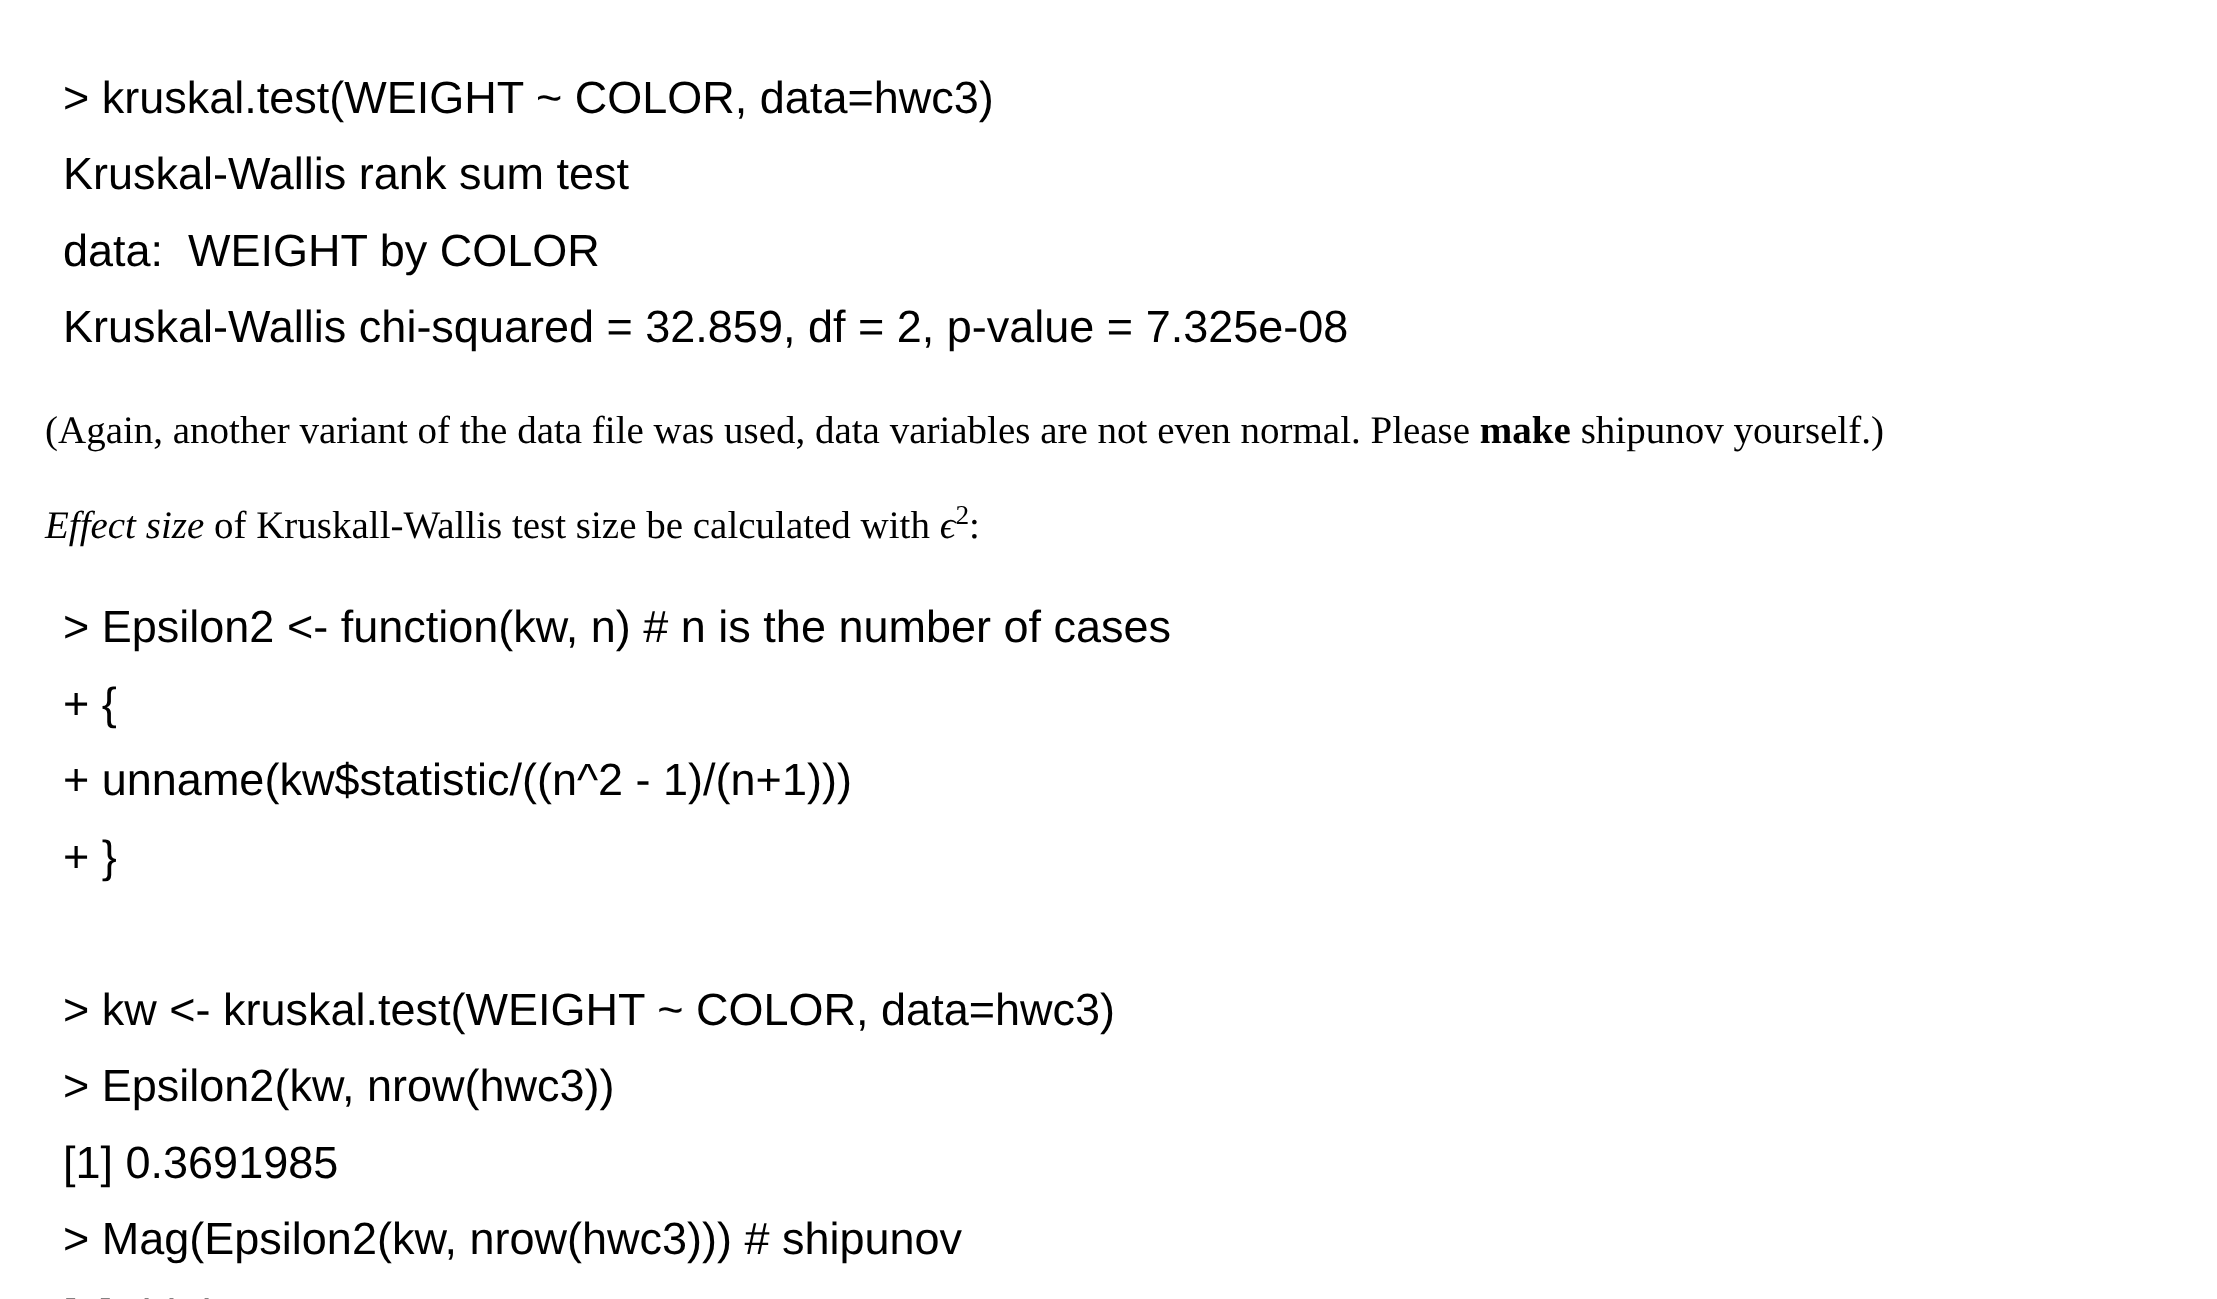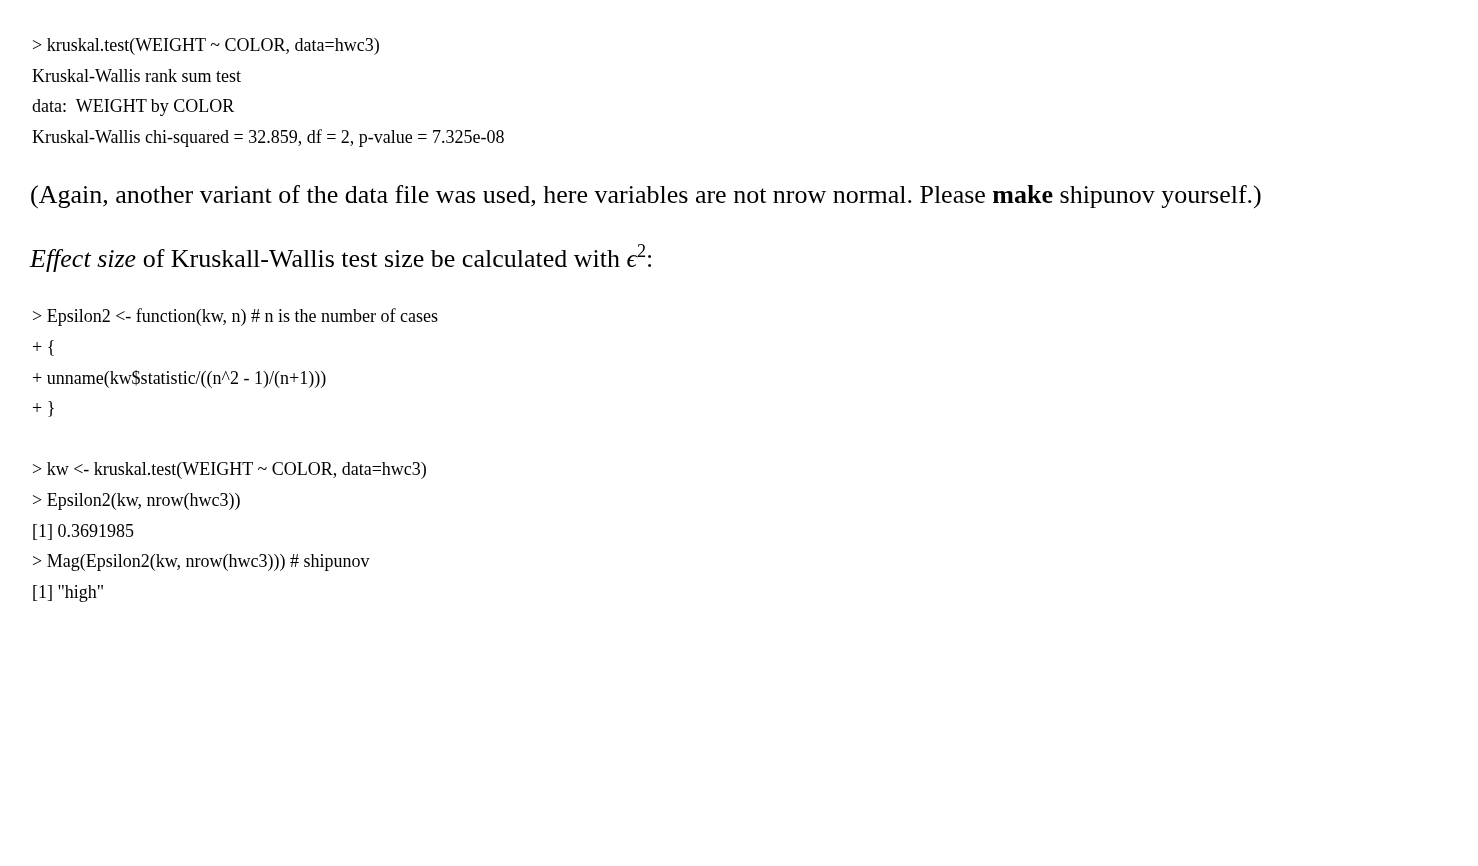--- a/index.html
+++ b/index.html
@@ -10,25 +10,25 @@
   }
   body {
     font-family: Georgia, "Times New Roman", serif;
     font-size: 26px;
     line-height: 1.45;
     padding: 28px 30px 28px 30px;
     width: 1478px;
     box-sizing: border-box;
   }
   .code {
-    font-family: Liberation Serif, serif;
-    font-size: 18px;
+    font-family: Liberation Sans, sans-serif;
+    font-size: 30px;
     line-height: 1.7;
     white-space: pre;
-    margin: 2px;
+    margin: 12px;
   }
   .para {
     margin: 24px 0 24px 0;
   }
   .italic {
     font-style: italic;
   }
   .bold {
     font-weight: bold;
   }
@@ -44,21 +44,21 @@
 </style>
 </head>
 <body>
 
 <pre class="code"><span>&gt; kruskal.test(WEIGHT ~ COLOR, data=hwc3)</span>
 <span>Kruskal-Wallis rank sum test</span>
 <span>data:  WEIGHT by COLOR</span>
 <span>Kruskal-Wallis chi-squared = 32.859, df = 2, p-value = 7.325e-08</span></pre>
 
 <p class="para">
-  <span>(Again, another variant of the data file was used, here variables are not nrow normal. Please </span><span class="bold">make</span><span> shipunov yourself.)</span>
+  <span>(Again, another variant of the data file was used, data variables are not even normal. Please </span><span class="bold">make</span><span> shipunov yourself.)</span>
 </p>
 
 <p class="para">
   <span class="italic">Effect size</span><span> of Kruskall-Wallis test size be calculated with </span><span class="eps">ϵ</span><span class="sup">2</span><span>:</span>
 </p>
 
 <pre class="code"><span>&gt; Epsilon2 &lt;- function(kw, n) # n is the number of cases</span>
 <span>+ {</span>
 <span>+ unname(kw$statistic/((n^2 - 1)/(n+1)))</span>
 <span>+ }</span>

